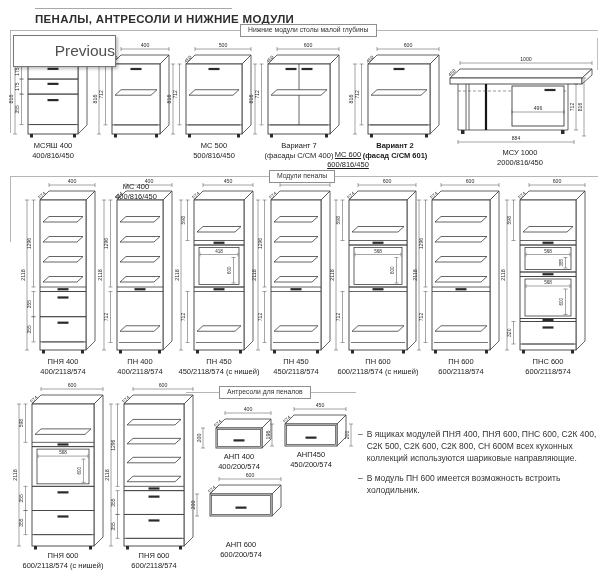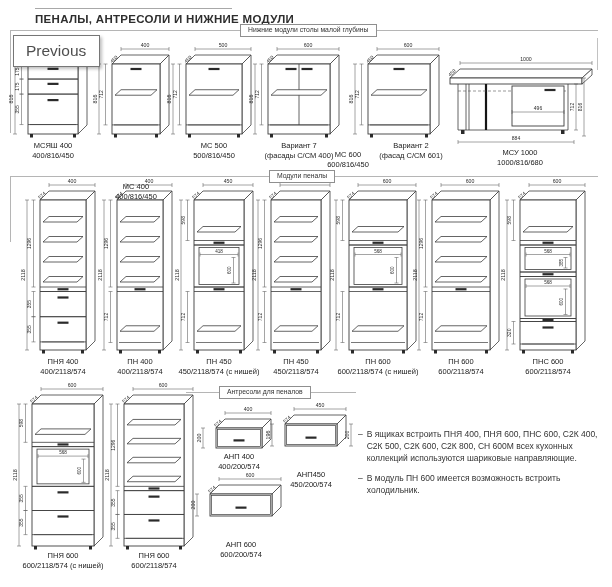--- a/index.html
+++ b/index.html
@@ -9,23 +9,23 @@
   .title{position:absolute;left:35px;top:13px;margin:0;font-size:11.5px;font-weight:bold;
          color:#2e2e2e;letter-spacing:0.3px;z-index:2;white-space:nowrap;}
   .sec-line{position:absolute;background:#b5b5b5;z-index:0;}
   .tab{position:absolute;z-index:3;background:#fff;border:1px solid #8f8f8f;font-size:6.8px;
        color:#333;padding:2px 7px;white-space:nowrap;line-height:1;}
   #diagram{position:absolute;left:0;top:0;z-index:1;}
   .mlabel{position:absolute;width:132px;text-align:center;font-size:7.5px;line-height:1.32;
           color:#1a1a1a;z-index:2;}
   .notes{position:absolute;left:358px;top:428px;width:252px;z-index:2;}
   .note{display:flex;gap:4px;font-size:8.5px;line-height:1.42;color:#333;margin-bottom:8px;}
-  .previous{position:absolute;left:13px;top:35px;width:87px;height:32px;background:#fff;
+  .previous{position:absolute;left:13px;top:35px;width:103px;height:32px;background:#fff;
             border:1px solid #767676;box-shadow:2px 2px 3px rgba(0,0,0,0.25);
-            font-size:15.5px;color:#4f4f4f;text-align:left;padding:0 0 0 12px;z-index:10;
+            font-size:15.5px;color:#4f4f4f;text-align:right;padding:0 0 0 12px;z-index:10;
             font-family:"Liberation Sans",sans-serif;cursor:pointer;}
   .right-tick{position:absolute;left:597px;top:38px;width:1px;height:32px;background:#c2c2c2;z-index:2;}
 </style>
 </head>
 <body>
 
 <div class="top-rule"></div>
 <h1 class="title">ПЕНАЛЫ, АНТРЕСОЛИ И НИЖНИЕ МОДУЛИ</h1>
 
 <div class="sec-line" style="left:10px;top:30px;width:588px;height:1px"></div>
@@ -658,31 +658,31 @@
       <div>400/816/450</div>
     </div>
     <div class="mlabel" style="left: 148px; top: 141px;">
       <div>МС 500</div>
       <div>500/816/450</div>
     </div>
     <div class="mlabel" style="left: 233px; top: 141px;">
       <div>Вариант 7</div>
       <div>(фасады С/СМ 400)</div>
     </div>
-    <div class="mlabel" style="left: 282px; top: 150px;">
+    <div class="mlabel" style="left: 282px; top: 150px; text-decoration: underline;">
       <div>МС 600</div>
       <div>600/816/450</div>
     </div>
-    <div class="mlabel" style="left: 345px; top: 141px;">
+    <div class="mlabel" style="left: 329px; top: 141px; font-weight: bold;">
       <div>Вариант 2</div>
       <div>(фасад С/СМ 601)</div>
     </div>
     <div class="mlabel" style="left: 454px; top: 148px;">
       <div>МСУ 1000</div>
-      <div>1000/816/680</div>
+      <div>2000/816/450</div>
     </div>
     <div class="mlabel" style="left: -3px; top: 357px;">
       <div>ПНЯ 400</div>
       <div>400/2118/574</div>
     </div>
     <div class="mlabel" style="left: 74px; top: 357px;">
       <div>ПН 400</div>
       <div>400/2118/574</div>
     </div>
     <div class="mlabel" style="left: 153px; top: 357px;">
@@ -710,33 +710,33 @@
       <div>600/2118/574 (с нишей)</div>
     </div>
     <div class="mlabel" style="left: 88px; top: 551px;">
       <div>ПНЯ 600</div>
       <div>600/2118/574</div>
     </div>
     <div class="mlabel" style="left: 173px; top: 452px; text-align: center;">
       <div>АНП 400</div>
       <div>400/200/574</div>
     </div>
-    <div class="mlabel" style="left: 245px; top: 470px; text-align: center;">
+    <div class="mlabel" style="left: 245px; top: 450px; text-align: center;">
       <div>АНП450</div>
       <div>450/200/574</div>
     </div>
     <div class="mlabel" style="left: 175px; top: 540px;">
       <div>АНП 600</div>
       <div>600/200/574</div>
     </div>
   </div>
 <div class="notes" id="notes">
     <div class="note">
       <span>–</span>
-      <span>В ящиках встроить ПНЯ 400, ПНЯ 600, ПНС 600, С2К 400, С2К 500, С2К 600, С2К 800, СН 600М всех кухонных коллекций используются шариковые направляющие.</span>
+      <span>В ящиках модулей ПНЯ 400, ПНЯ 600, ПНС 600, С2К 400, С2К 500, С2К 600, С2К 800, СН 600М всех кухонных коллекций используются шариковые направляющие.</span>
     </div>
     <div class="note">
       <span>–</span>
       <span>В модуль ПН 600 имеется возможность встроить холодильник.</span>
     </div>
   </div>
 
 <button class="previous">Previous</button>
 <div class="right-tick"></div>
 

